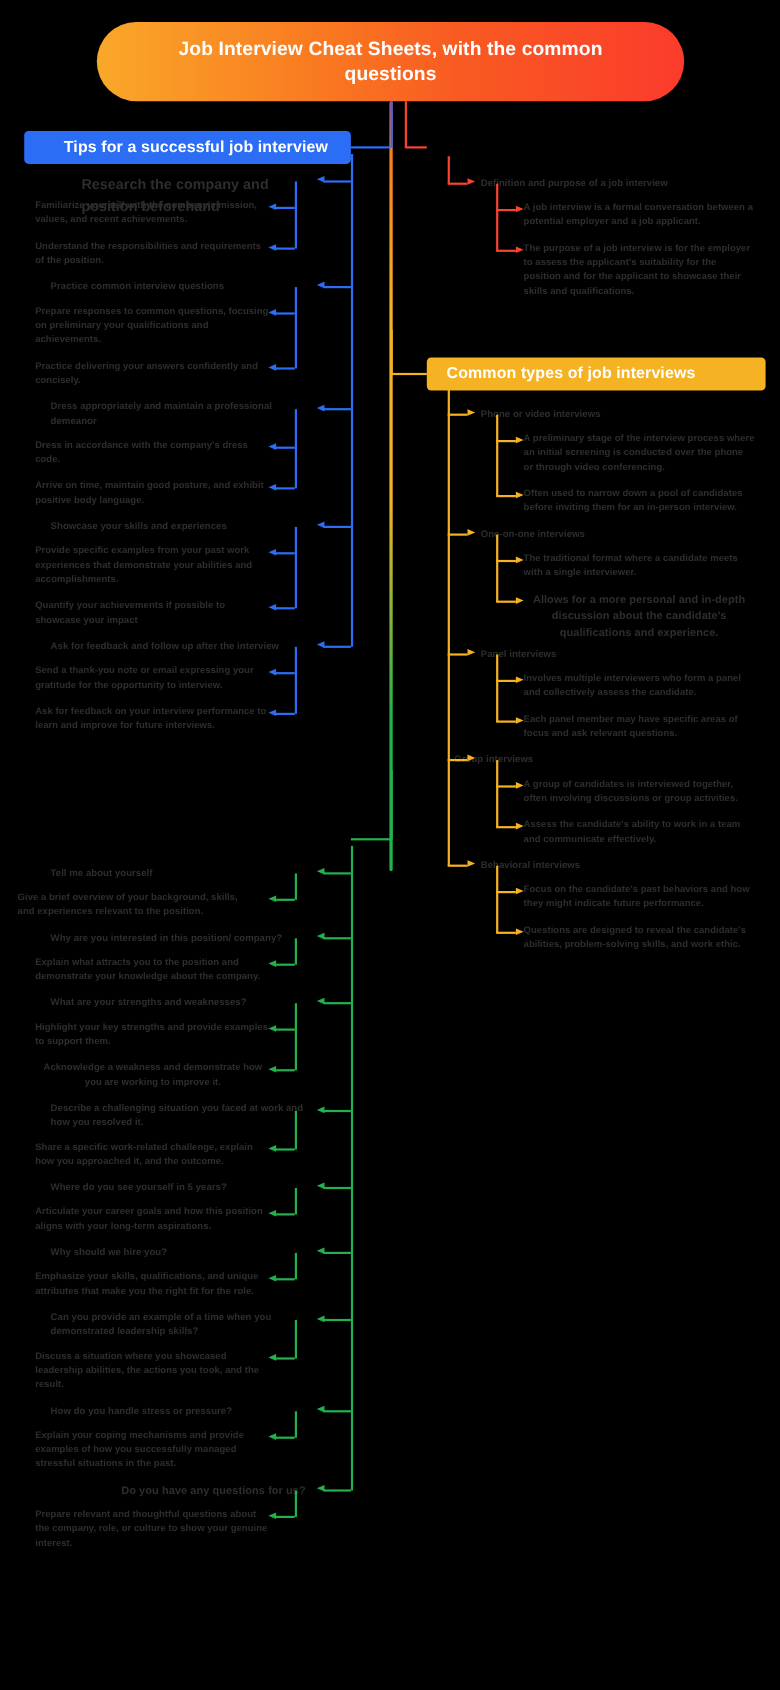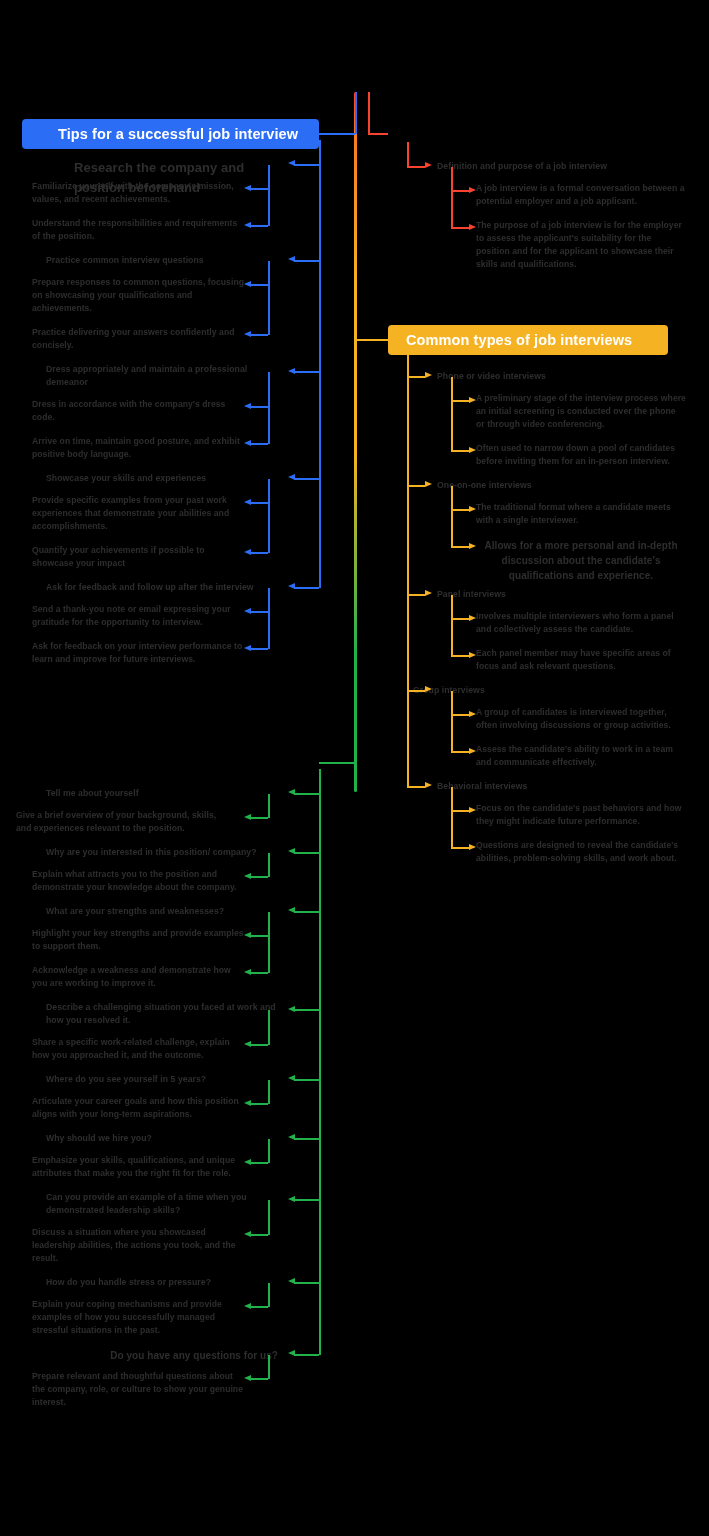--- a/index.html
+++ b/index.html
@@ -28,21 +28,21 @@
   .branch-head {
     position: absolute; height: 30px; display: flex; align-items: center;
     border-radius: 4px; padding-left: 18px;
   }
   .branch-head span {
     color: #fff; font-size: 14.5px; font-weight: 600; letter-spacing: .1px;
     white-space: nowrap;
   }
   #head-tips     { left: 22px;  top: 119px; width: 297px; background: #2b6df4; padding-left: 36px; }
   #head-what     { left: 388px; top: 119px; width: 296px; background: #f8432e; }
-  #head-types    { left: 388px; top: 325px; width: 280px; background: #f5b323; text-align: center; }
+  #head-types    { left: 388px; top: 325px; width: 308px; background: #f5b323; text-align: center; }
   #head-questions{ left: 22px;  top: 748px; width: 297px; background: #22b24c; }
 
   
   .leaf {
     position: absolute;
     color: #2e2e2e;
     font-size: 8.6px;
     font-weight: 700;
     line-height: 1.52;
     letter-spacing: .05px;
@@ -66,34 +66,37 @@
     border-radius: 2px;
   }
 </style>
 </head>
 <body>
 
 <div id="root">
 
   <div id="trunk"></div>
 
+  <div class="title-node">
+    <span>Job Interview Cheat Sheets, with the common questions</span>
+  </div>
 
   <div class="branch-head" id="head-tips">
     <span>Tips for a successful job interview</span>
   </div>
   <div class="branch-head" id="head-types">
     <span>Common types of job interviews</span>
   </div>
 
   <div id="layers">
       <div class="leaf l1" style="left: 46px; top: 158px; width: 230px; font-size: 13px; text-align: left; padding-left: 28px;">Research the company and position beforehand</div>
       <div class="leaf l2" style="left: 32px; top: 180px; width: 214px; font-size: 8.6px; text-align: left;">Familiarize yourself with the company's mission, values, and recent achievements.</div>
       <div class="leaf l2" style="left: 32px; top: 217px; width: 214px; font-size: 8.6px; text-align: left;">Understand the responsibilities and requirements of the position.</div>
       <div class="leaf l1" style="left: 46px; top: 254px; width: 230px; font-size: 8.7px; text-align: left;">Practice common interview questions</div>
-      <div class="leaf l2" style="left: 32px; top: 276px; width: 214px; font-size: 8.6px; text-align: left;">Prepare responses to common questions, focusing on showcasing your qualifications and achievements.</div>
+      <div class="leaf l2" style="left: 32px; top: 276px; width: 214px; font-size: 8.6px; text-align: left;">Prepare responses to common questions, focusing on preliminary your qualifications and achievements.</div>
       <div class="leaf l2" style="left: 32px; top: 326px; width: 214px; font-size: 8.6px; text-align: left;">Practice delivering your answers confidently and concisely.</div>
       <div class="leaf l1" style="left: 46px; top: 363px; width: 230px; font-size: 8.7px; text-align: left;">Dress appropriately and maintain a professional demeanor</div>
       <div class="leaf l2" style="left: 32px; top: 398px; width: 214px; font-size: 8.6px; text-align: left;">Dress in accordance with the company's dress code.</div>
       <div class="leaf l2" style="left: 32px; top: 435px; width: 214px; font-size: 8.6px; text-align: left;">Arrive on time, maintain good posture, and exhibit positive body language.</div>
       <div class="leaf l1" style="left: 46px; top: 472px; width: 230px; font-size: 8.7px; text-align: left;">Showcase your skills and experiences</div>
       <div class="leaf l2" style="left: 32px; top: 494px; width: 214px; font-size: 8.6px; text-align: left;">Provide specific examples from your past work experiences that demonstrate your abilities and accomplishments.</div>
       <div class="leaf l2" style="left: 32px; top: 544px; width: 214px; font-size: 8.6px; text-align: left;">Quantify your achievements if possible to showcase your impact</div>
       <div class="leaf l1" style="left: 46px; top: 581px; width: 230px; font-size: 8.7px; text-align: left;">Ask for feedback and follow up after the interview</div>
       <div class="leaf l2" style="left: 32px; top: 603px; width: 214px; font-size: 8.6px; text-align: left;">Send a thank-you note or email expressing your gratitude for the opportunity to interview.</div>
       <div class="leaf l2" style="left: 32px; top: 640px; width: 214px; font-size: 8.6px; text-align: left;">Ask for feedback on your interview performance to learn and improve for future interviews.</div>
@@ -151,21 +154,21 @@
       <div class="leaf l2" style="left: 476px; top: 501px; width: 210px; font-size: 8.6px; text-align: left;">The traditional format where a candidate meets with a single interviewer.</div>
       <div class="leaf l2" style="left: 476px; top: 538px; width: 210px; font-size: 10px; text-align: center;">Allows for a more personal and in-depth discussion about the candidate's qualifications and experience.</div>
       <div class="leaf l1" style="left: 437px; top: 588px; width: 250px; font-size: 8.7px; text-align: left;">Panel interviews</div>
       <div class="leaf l2" style="left: 476px; top: 610px; width: 210px; font-size: 8.6px; text-align: left;">Involves multiple interviewers who form a panel and collectively assess the candidate.</div>
       <div class="leaf l2" style="left: 476px; top: 647px; width: 210px; font-size: 8.6px; text-align: left;">Each panel member may have specific areas of focus and ask relevant questions.</div>
       <div class="leaf l1" style="left: 413px; top: 684px; width: 250px; font-size: 8.7px; text-align: left;">Group interviews</div>
       <div class="leaf l2" style="left: 476px; top: 706px; width: 210px; font-size: 8.6px; text-align: left;">A group of candidates is interviewed together, often involving discussions or group activities.</div>
       <div class="leaf l2" style="left: 476px; top: 743px; width: 210px; font-size: 8.6px; text-align: left;">Assess the candidate's ability to work in a team and communicate effectively.</div>
       <div class="leaf l1" style="left: 437px; top: 780px; width: 250px; font-size: 8.7px; text-align: left;">Behavioral interviews</div>
       <div class="leaf l2" style="left: 476px; top: 802px; width: 210px; font-size: 8.6px; text-align: left;">Focus on the candidate's past behaviors and how they might indicate future performance.</div>
-      <div class="leaf l2" style="left: 476px; top: 839px; width: 210px; font-size: 8.6px; text-align: left;">Questions are designed to reveal the candidate's abilities, problem-solving skills, and work about.</div>
+      <div class="leaf l2" style="left: 476px; top: 839px; width: 210px; font-size: 8.6px; text-align: left;">Questions are designed to reveal the candidate's abilities, problem-solving skills, and work ethic.</div>
       <div class="ln v" style="left: 407px; top: 352px; height: 434.5px; background: rgb(245, 179, 35);"></div>
       <div class="ln h" style="left: 407px; top: 375.5px; width: 18px; background: rgb(245, 179, 35);"></div>
       <div class="arw arw-r" style="left: 425px; top: 372px; border-left: 7px solid rgb(245, 179, 35);"></div>
       <div class="ln h" style="left: 407px; top: 484.5px; width: 18px; background: rgb(245, 179, 35);"></div>
       <div class="arw arw-r" style="left: 425px; top: 481px; border-left: 7px solid rgb(245, 179, 35);"></div>
       <div class="ln h" style="left: 407px; top: 593.5px; width: 18px; background: rgb(245, 179, 35);"></div>
       <div class="arw arw-r" style="left: 425px; top: 590px; border-left: 7px solid rgb(245, 179, 35);"></div>
       <div class="ln h" style="left: 407px; top: 689.5px; width: 18px; background: rgb(245, 179, 35);"></div>
       <div class="arw arw-r" style="left: 425px; top: 686px; border-left: 7px solid rgb(245, 179, 35);"></div>
       <div class="ln h" style="left: 407px; top: 785.5px; width: 18px; background: rgb(245, 179, 35);"></div>
@@ -194,21 +197,21 @@
       <div class="ln h" style="left: 451px; top: 810px; width: 18px; background: rgb(245, 179, 35);"></div>
       <div class="arw arw-r" style="left: 469px; top: 806.5px; border-left: 7px solid rgb(245, 179, 35);"></div>
       <div class="ln h" style="left: 451px; top: 847px; width: 18px; background: rgb(245, 179, 35);"></div>
       <div class="arw arw-r" style="left: 469px; top: 843.5px; border-left: 7px solid rgb(245, 179, 35);"></div>
       <div class="leaf l1" style="left: 46px; top: 787px; width: 230px; font-size: 8.7px; text-align: left;">Tell me about yourself</div>
       <div class="leaf l2" style="left: 16px; top: 809px; width: 214px; font-size: 8.6px; text-align: left;">Give a brief overview of your background, skills, and experiences relevant to the position.</div>
       <div class="leaf l1" style="left: 46px; top: 846px; width: 230px; font-size: 8.7px; text-align: left;">Why are you interested in this position/ company?</div>
       <div class="leaf l2" style="left: 32px; top: 868px; width: 214px; font-size: 8.6px; text-align: left;">Explain what attracts you to the position and demonstrate your knowledge about the company.</div>
       <div class="leaf l1" style="left: 46px; top: 905px; width: 230px; font-size: 8.7px; text-align: left;">What are your strengths and weaknesses?</div>
       <div class="leaf l2" style="left: 32px; top: 927px; width: 214px; font-size: 8.6px; text-align: left;">Highlight your key strengths and provide examples to support them.</div>
-      <div class="leaf l2" style="left: 32px; top: 964px; width: 214px; font-size: 8.6px; text-align: left;">Acknowledge a weakness and demonstrate how you are working to improve it.</div>
+      <div class="leaf l2" style="left: 32px; top: 964px; width: 214px; font-size: 8.6px; text-align: center;">Acknowledge a weakness and demonstrate how you are working to improve it.</div>
       <div class="leaf l1" style="left: 46px; top: 1001px; width: 230px; font-size: 8.7px; text-align: left;">Describe a challenging situation you faced at work and how you resolved it.</div>
       <div class="leaf l2" style="left: 32px; top: 1036px; width: 214px; font-size: 8.6px; text-align: left;">Share a specific work-related challenge, explain how you approached it, and the outcome.</div>
       <div class="leaf l1" style="left: 46px; top: 1073px; width: 230px; font-size: 8.7px; text-align: left;">Where do you see yourself in 5 years?</div>
       <div class="leaf l2" style="left: 32px; top: 1095px; width: 214px; font-size: 8.6px; text-align: left;">Articulate your career goals and how this position aligns with your long-term aspirations.</div>
       <div class="leaf l1" style="left: 46px; top: 1132px; width: 230px; font-size: 8.7px; text-align: left;">Why should we hire you?</div>
       <div class="leaf l2" style="left: 32px; top: 1154px; width: 214px; font-size: 8.6px; text-align: left;">Emphasize your skills, qualifications, and unique attributes that make you the right fit for the role.</div>
       <div class="leaf l1" style="left: 46px; top: 1191px; width: 230px; font-size: 8.7px; text-align: left;">Can you provide an example of a time when you demonstrated leadership skills?</div>
       <div class="leaf l2" style="left: 32px; top: 1226px; width: 214px; font-size: 8.6px; text-align: left;">Discuss a situation where you showcased leadership abilities, the actions you took, and the result.</div>
       <div class="leaf l1" style="left: 46px; top: 1276px; width: 230px; font-size: 8.7px; text-align: left;">How do you handle stress or pressure?</div>
       <div class="leaf l2" style="left: 32px; top: 1298px; width: 214px; font-size: 8.6px; text-align: left;">Explain your coping mechanisms and provide examples of how you successfully managed stressful situations in the past.</div>

